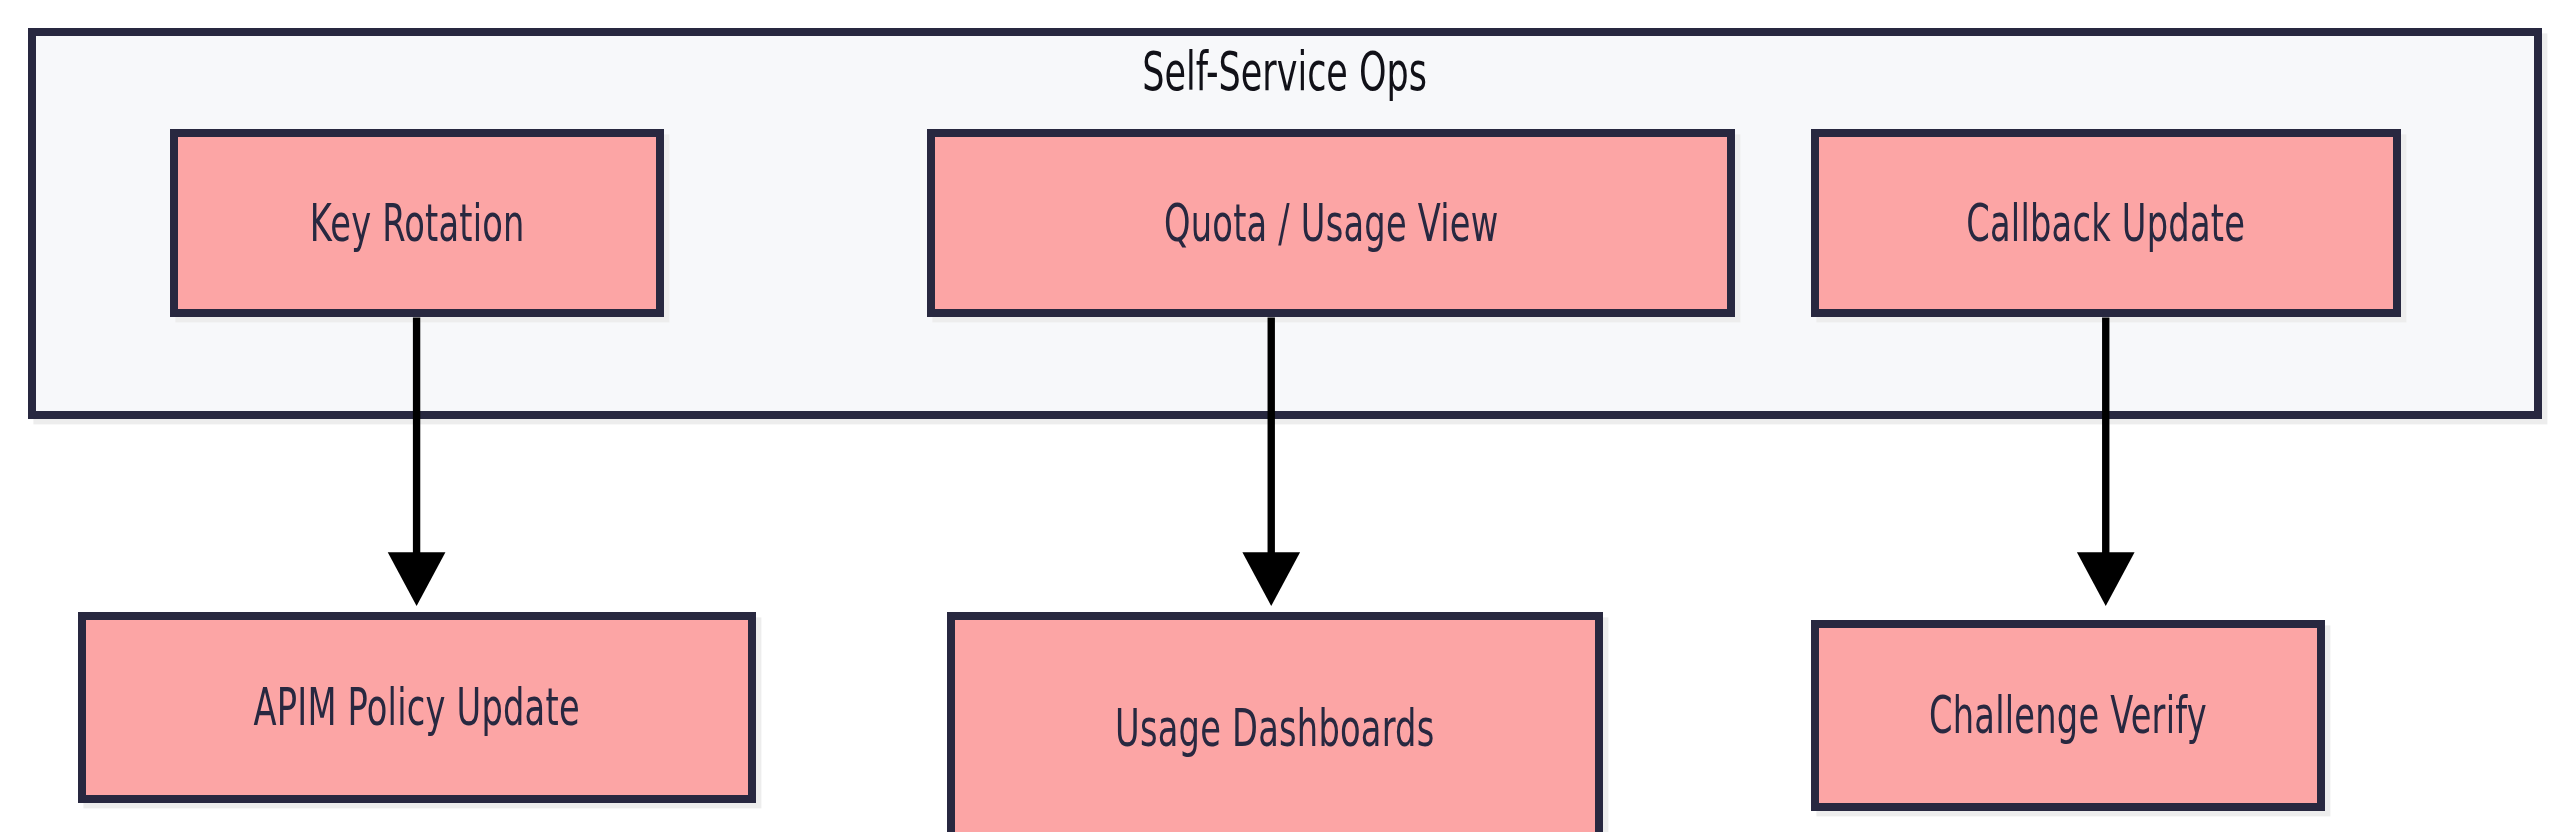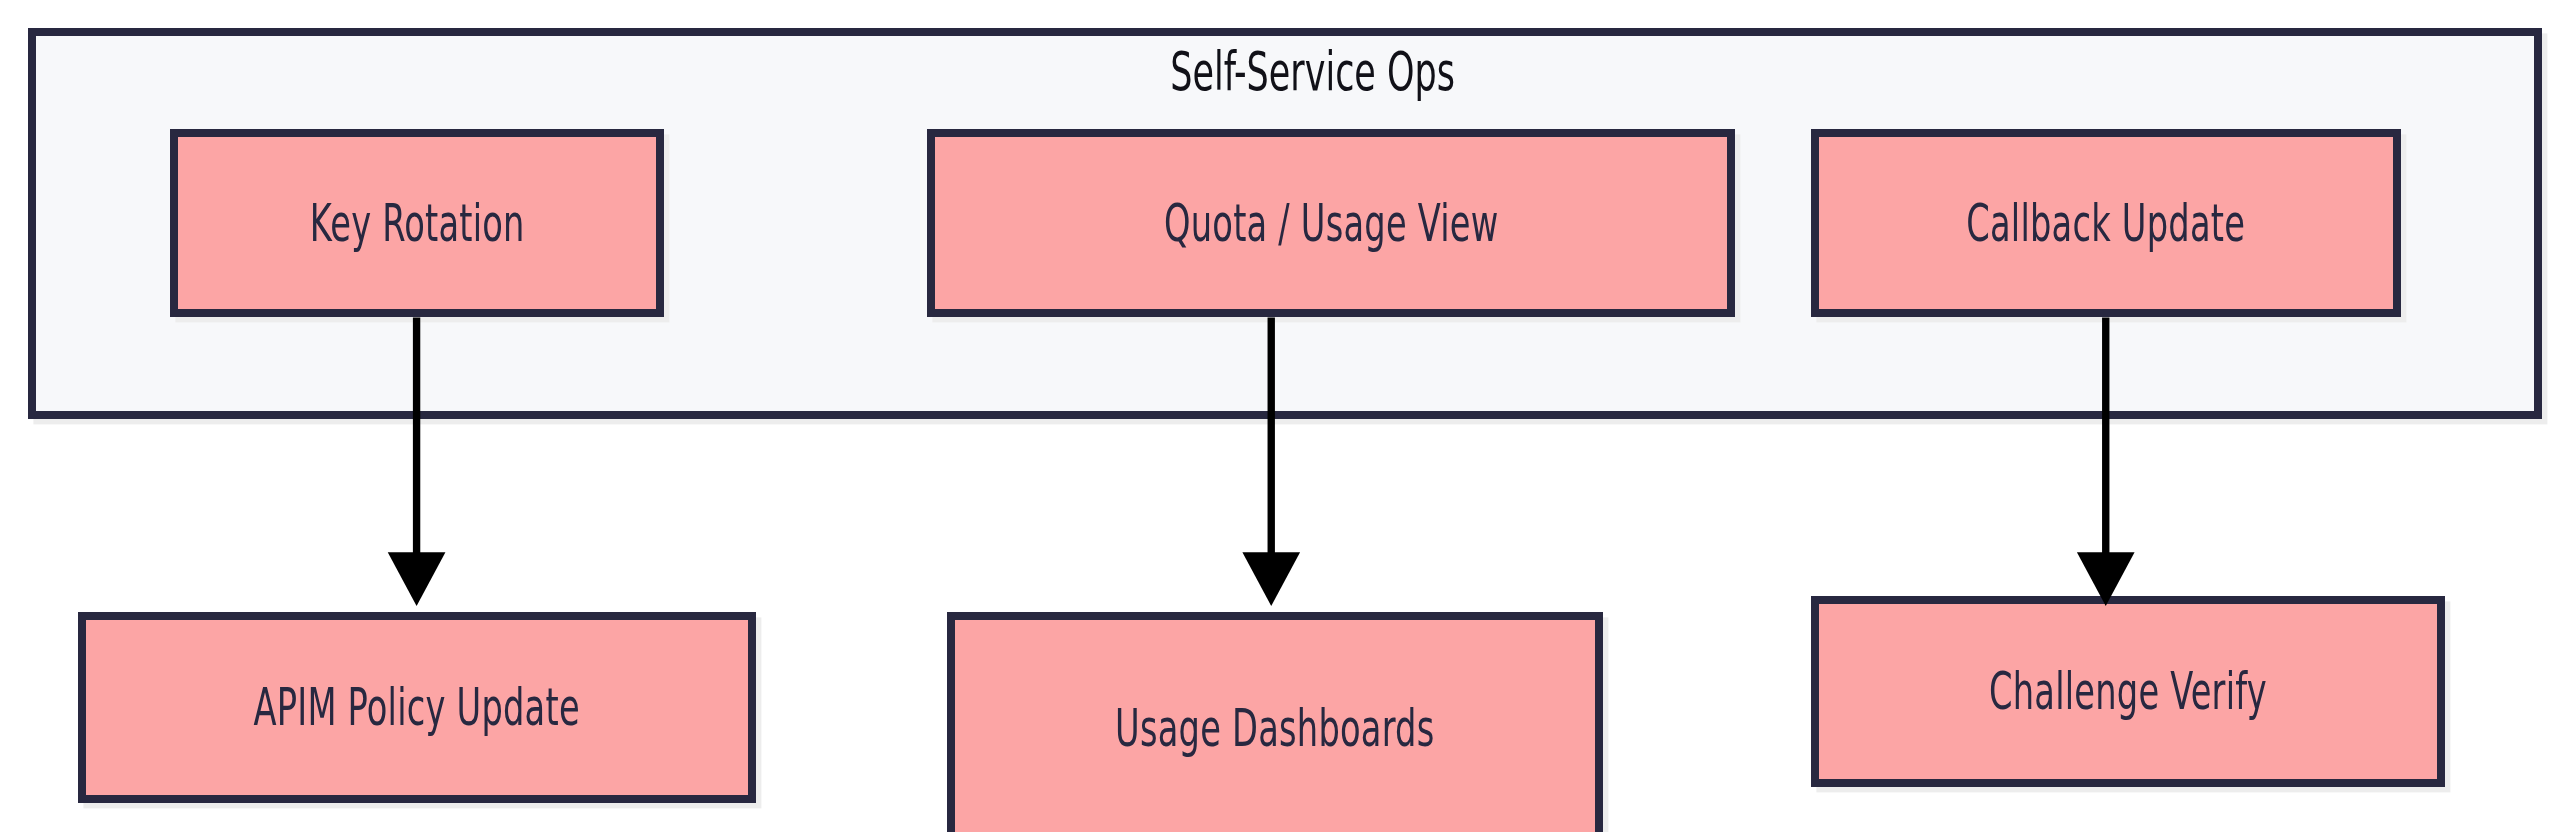--- a/index.html
+++ b/index.html
@@ -57,21 +57,20 @@
   #cluster-title {
     position: absolute;
     left: 0;
     top: 9.4px;
     width: 100%;
     text-align: center;
     color: #111118;
     font-size: 54px;
     line-height: 1.0;
     white-space: nowrap;
-    padding-left: 28px;
   }
   #cluster-title .tspan {
     display: inline-block;
     transform: scaleX(0.72);
     transform-origin: center center;
   }
 
   
   #edges {
     position: absolute;
@@ -113,21 +112,21 @@
   </div>
 
   <div class="node" style="left:78px; top:612px; width:678px; height:191px;">
     <span class="node-label">APIM Policy Update</span>
   </div>
 
   <div class="node" style="left:947px; top:612px; width:656px; height:232px;align-items:center;">
     <span class="node-label">Usage Dashboards</span>
   </div>
 
-  <div class="node" style="left:1811px; top:596px; width:634px; height:191px;">
+  <div class="node" style="left:1811px; top:620px; width:514px; height:191px;">
     <span class="node-label">Challenge Verify</span>
   </div>
 
   <svg id="edges" viewBox="0 0 3840 1241" width="2576" height="833" xmlns="http://www.w3.org/2000/svg">
 
     <g>
       <line class="edge-line" x1="621" y1="473" x2="621" y2="838"></line>
       <polygon class="edge-head" points="621,903 578,823 664,823"></polygon>
     </g>
 

